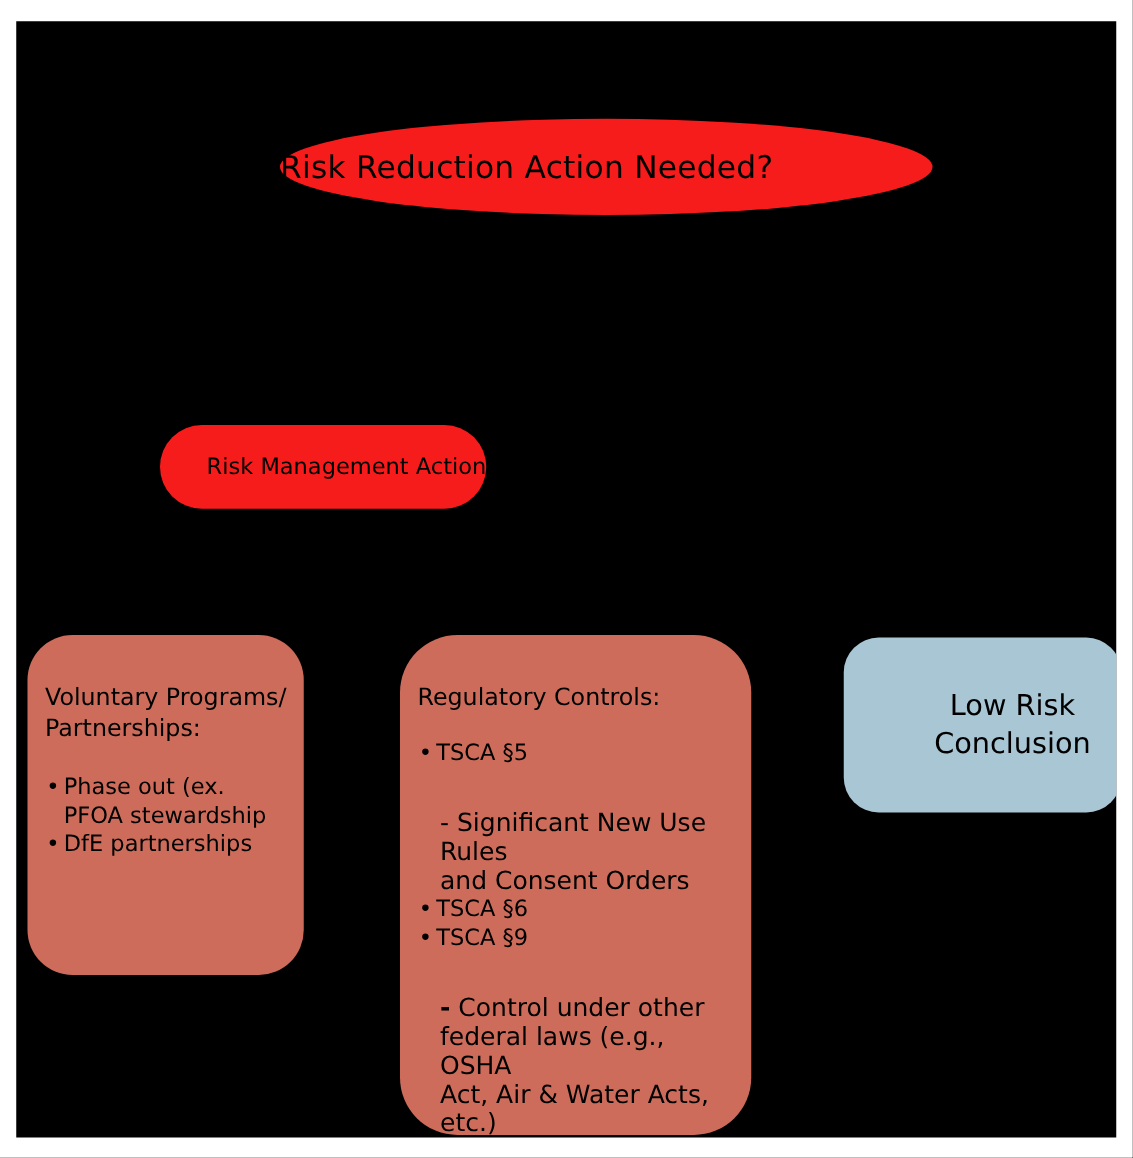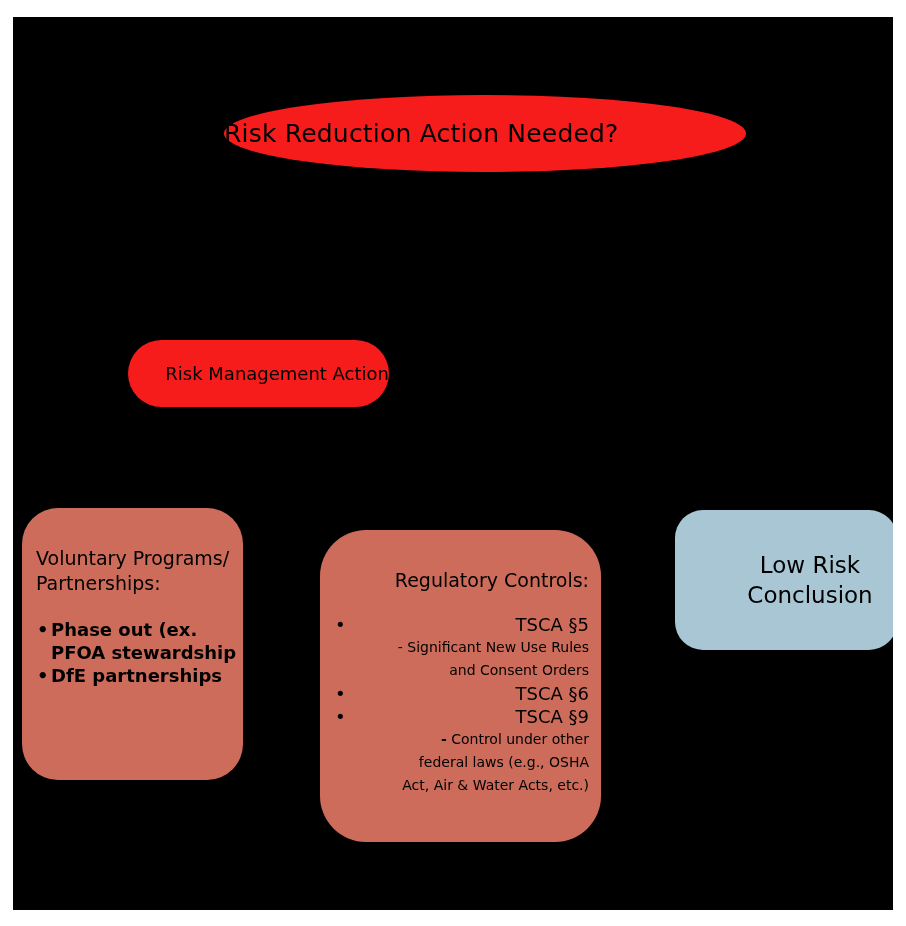--- a/index.html
+++ b/index.html
@@ -71,26 +71,25 @@
   #voluntary-box {
     left: 9px;
     top: 491px;
     width: 221px;
     height: 272px;
     border-radius: 36px;
     padding: 38px 4px 0 14px;
   }
   #regulatory-box {
     left: 307px;
-    top: 513px;
+    top: 491px;
     width: 281px;
-    height: 312px;
+    height: 400px;
     border-radius: 46px;
     padding: 38px 12px 0 14px;
-    text-align: right;
   }
 
   
   #low-risk-box {
     left: 662px;
     top: 493px;
     width: 222px;
     height: 140px;
     background: #a9c6d4;
     border-radius: 28px;
@@ -108,41 +107,42 @@
   .heading {
     font-size: 19px;
     line-height: 25px;
     white-space: pre-line;
   }
   .bullet-list {
     margin: 0;
     padding: 0;
     list-style: none;
   }
-  #voluntary-box .bullet-list { margin-top: 22px; font-weight: bold; }
+  #voluntary-box .bullet-list { margin-top: 22px; }
   #regulatory-box .bullet-list { margin-top: 20px; }
 
   .bullet-item {
     font-size: 18px;
     line-height: 23px;
     position: relative;
     padding-left: 15px;
     white-space: pre-line;
   }
   .bullet-item::before {
     content: "\2022";
     position: absolute;
     left: 1px;
     top: 0;
   }
   .sub-line {
-    font-size: 14px;
+    font-size: 20px;
     line-height: 23px;
     white-space: pre-line;
     padding-left: 18px;
+    margin-top: 33px;
   }
   .sub-line.strong-dash { font-weight: 600; }
   .sub-line.strong-dash .rest { font-weight: 400; }
 </style>
 </head>
 <body>
 
 <div id="canvas">
 
   <div class="node" id="decision-ellipse">

